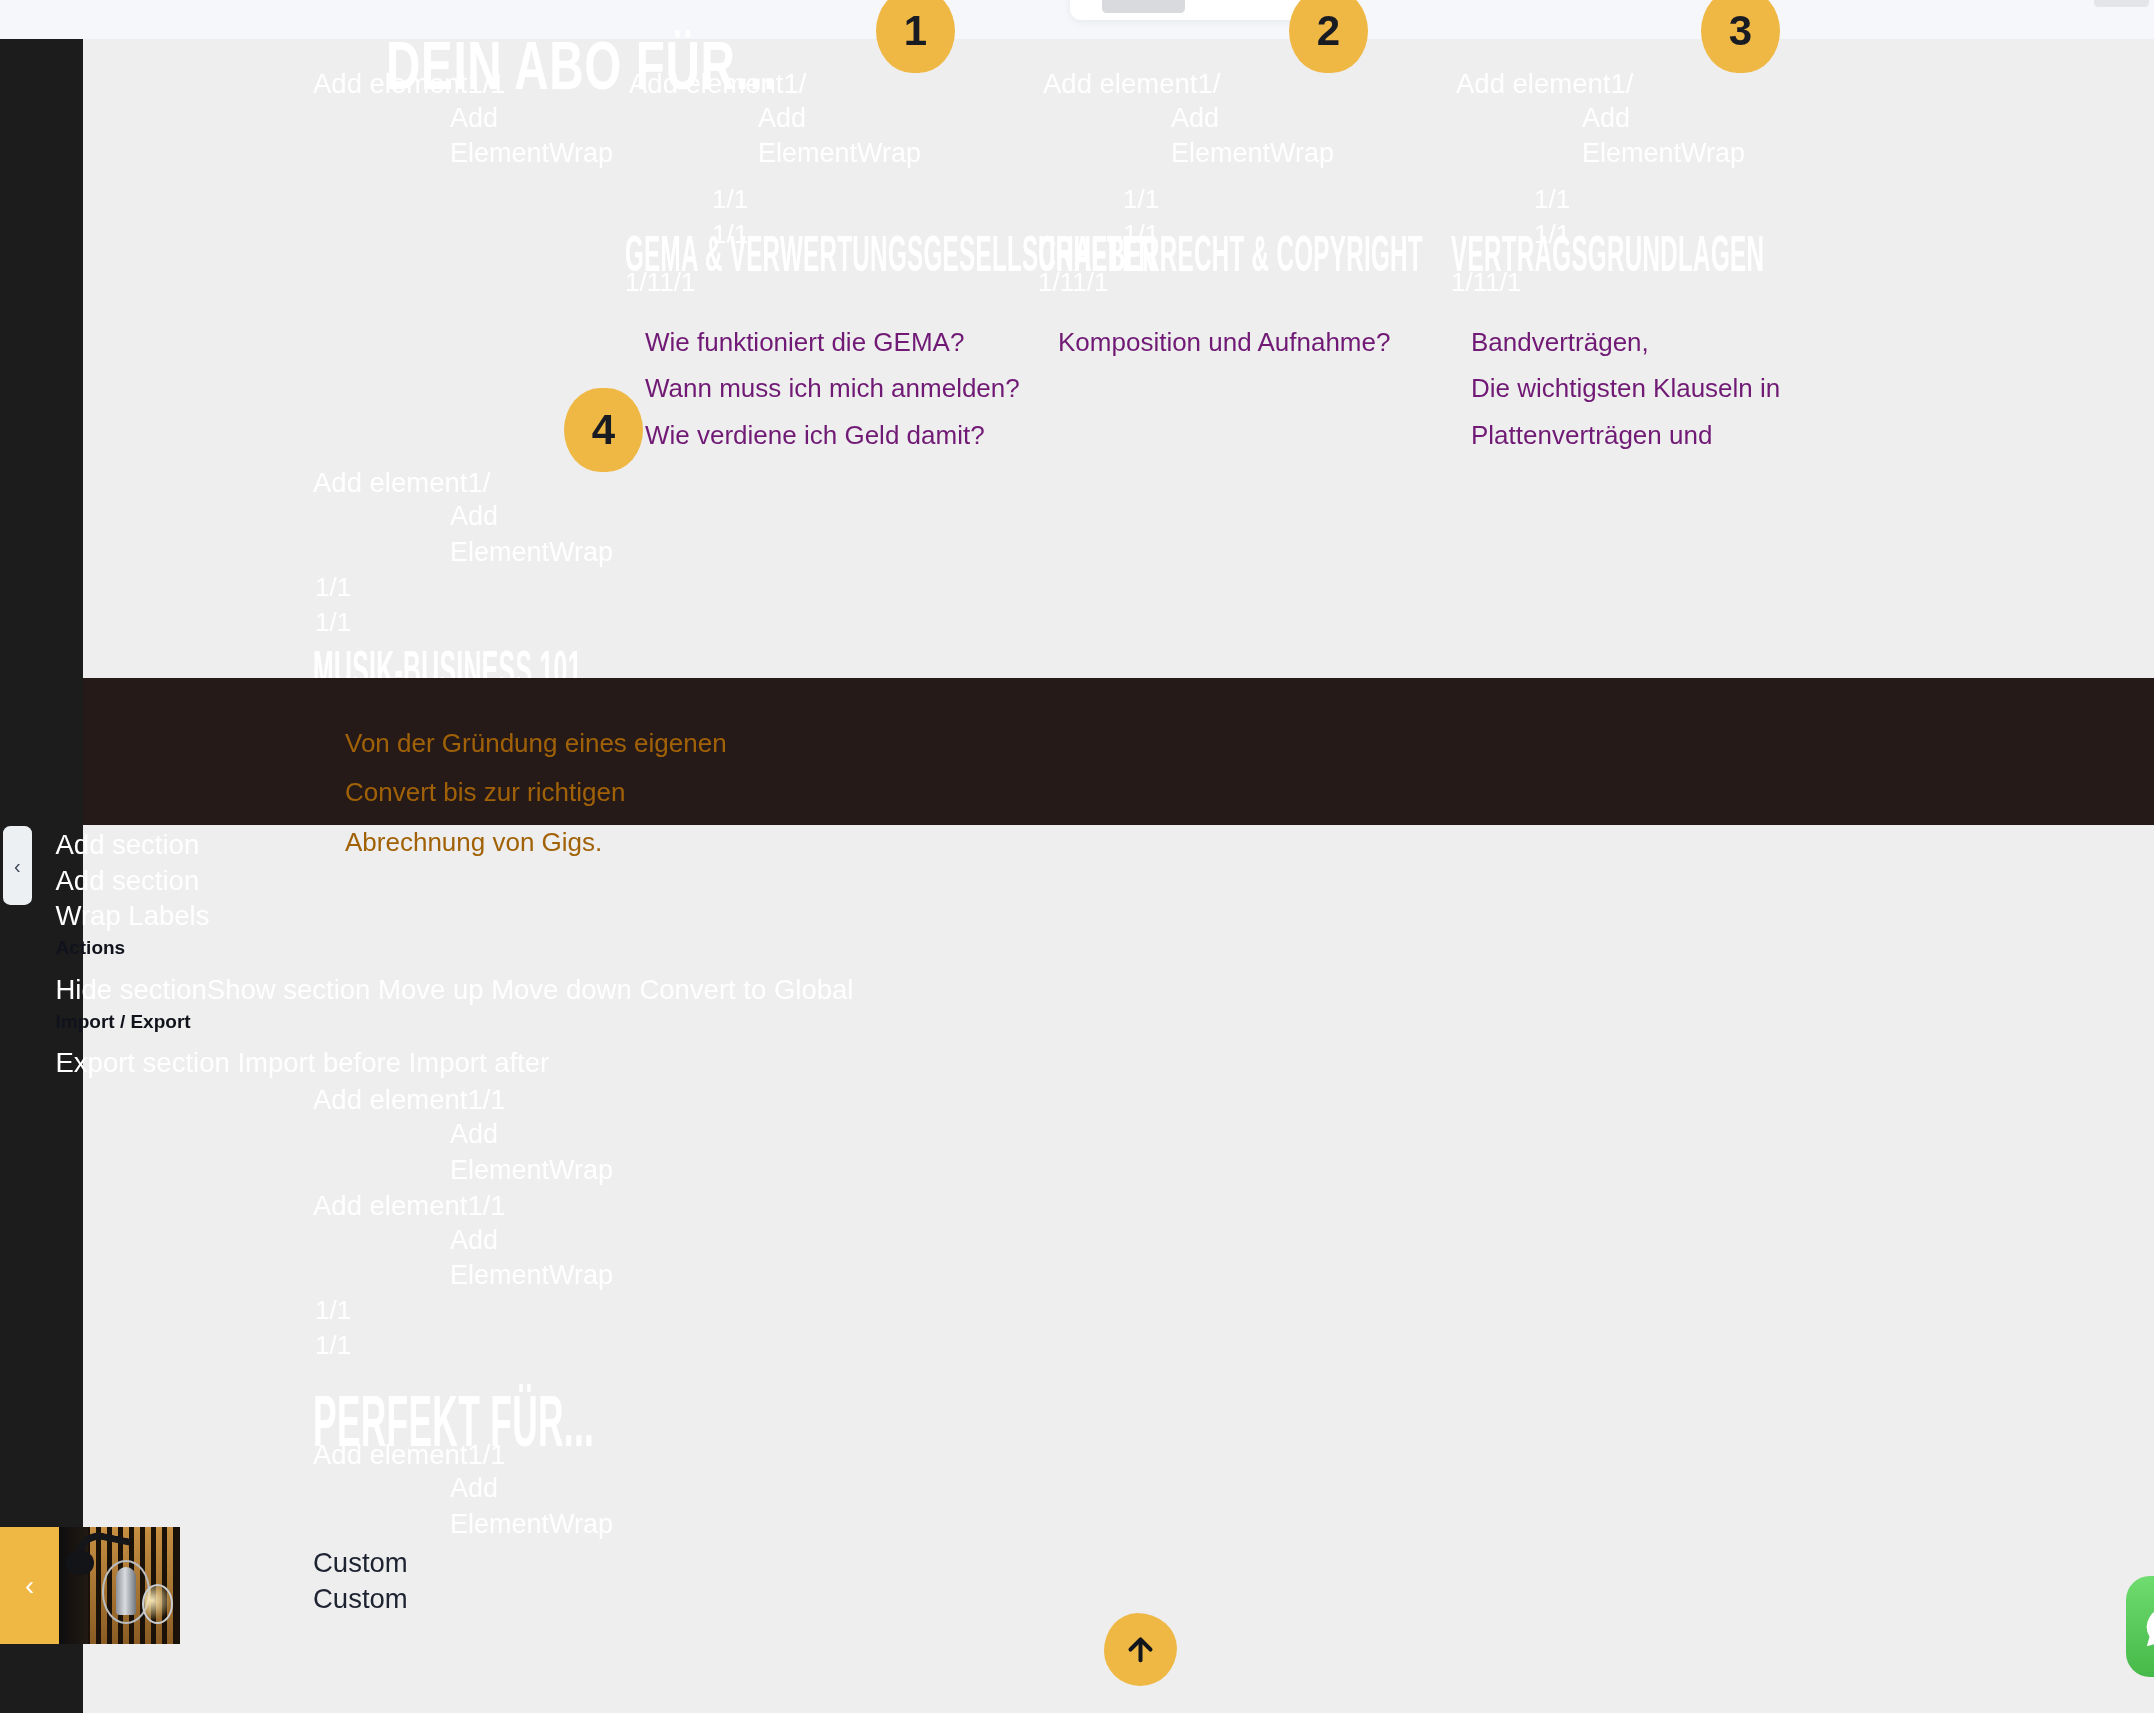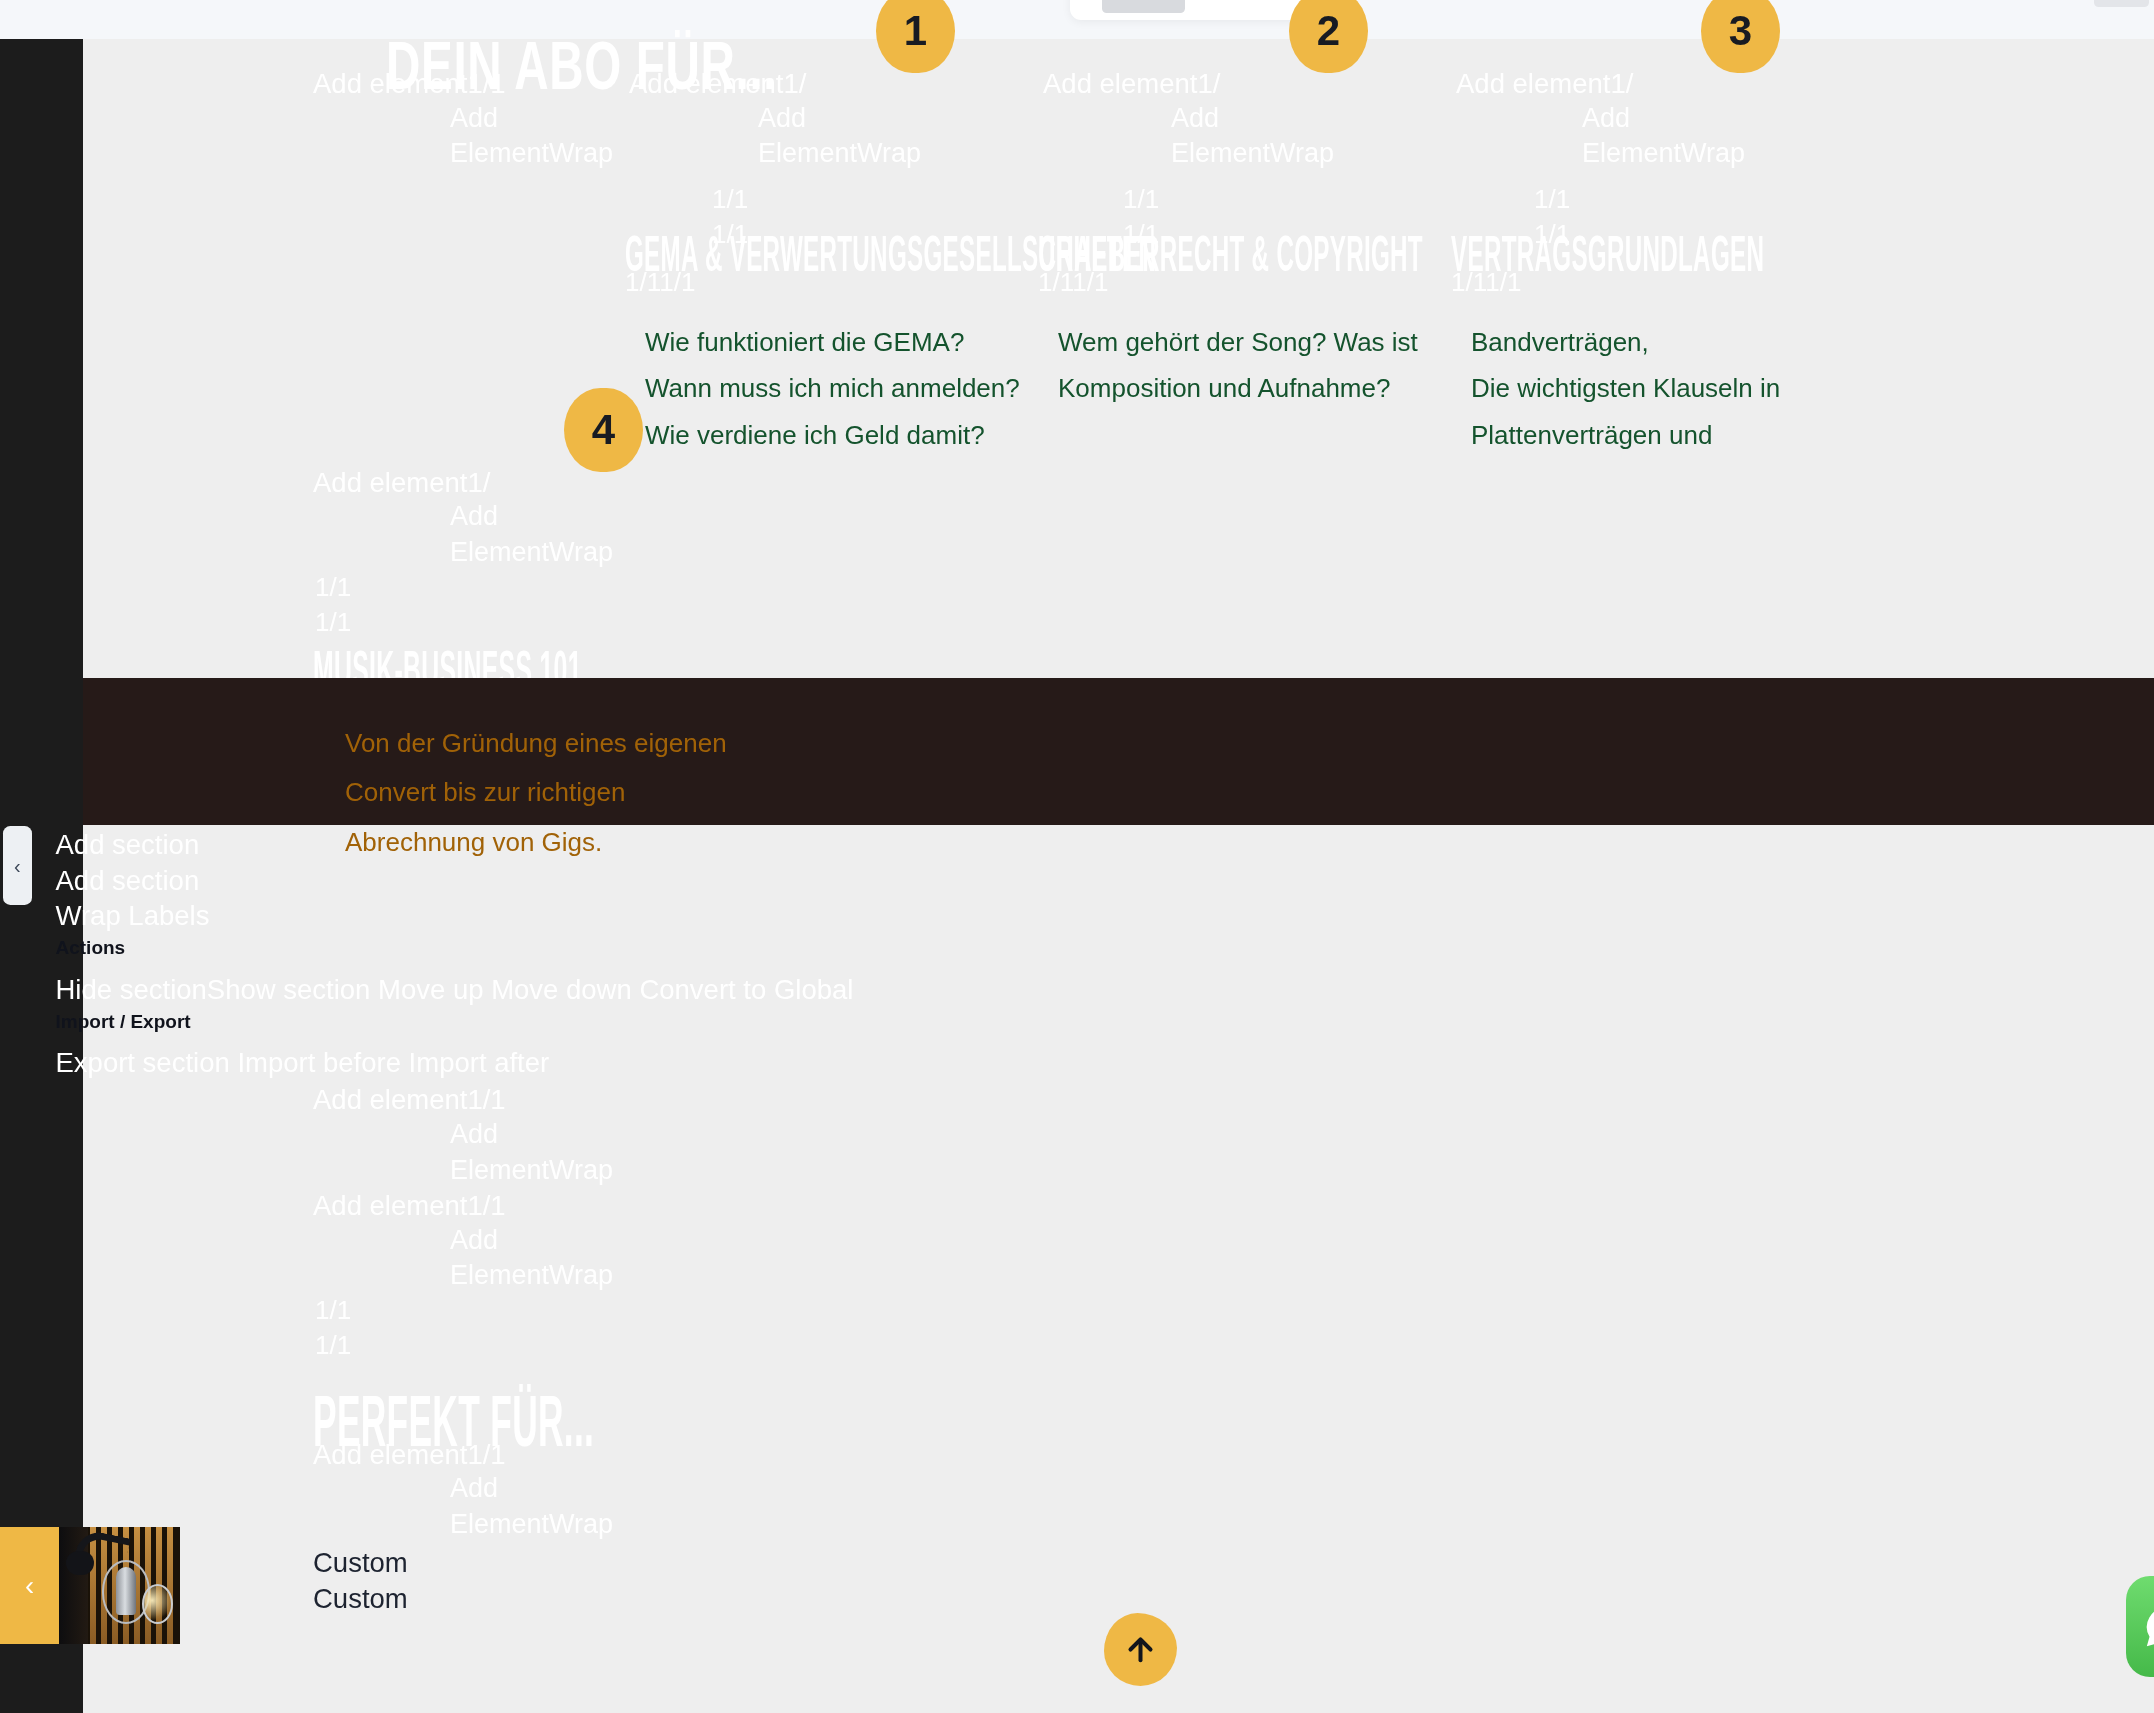--- a/index.html
+++ b/index.html
@@ -78,21 +78,21 @@
     font-family: "Liberation Sans", sans-serif;
     font-weight: 700;
     letter-spacing: 0.5px;
     transform: scaleX(.62) scaleY(1.28);
     transform-origin: left center;
     white-space: nowrap;
   }
 
   .body-col {
     position: absolute;
-    color: #14532d;
+    color: #701a75;
     font-size: 26px;
     line-height: 1.78;
     font-family: "Liberation Sans", sans-serif;
   }
   .menu-title { color: #10131c; font-size: 19px; font-weight: 700; }
   .menu-item-ghost { color: #ffffff; font-size: 27.5px; }
   .menu-add-dark { color: #ffffff; font-size: 27.5px; }
 
   
   .to-top {
@@ -233,21 +233,20 @@
     <div class="abs ghost ghost-sm" style="left:542px;top:228px;">1/11/1</div>
     <div class="abs ghost ghost-sm" style="left:955px;top:228px;">1/11/1</div>
     <div class="abs ghost ghost-sm" style="left:1368px;top:228px;">1/11/1</div>
 
     <div class="body-col" style="left:562px;top:280px;width:395px;">
       <div>Wie funktioniert die GEMA?</div>
       <div>Wann muss ich mich anmelden?</div>
       <div>Wie verdiene ich Geld damit?</div>
     </div>
     <div class="body-col" style="left:975px;top:280px;width:386px;">
-      <div>Wem gehört der Song? Was ist</div>
       <div>Komposition und Aufnahme?</div>
     </div>
     <div class="body-col" style="left:1388px;top:280px;width:367px;">
       <div>Bandverträgen,</div>
       <div>Die wichtigsten Klauseln in</div>
       <div>Plattenverträgen und</div>
     </div>
 
     <div class="badge" style="left:481px;top:349px;">
       <span>4</span>

